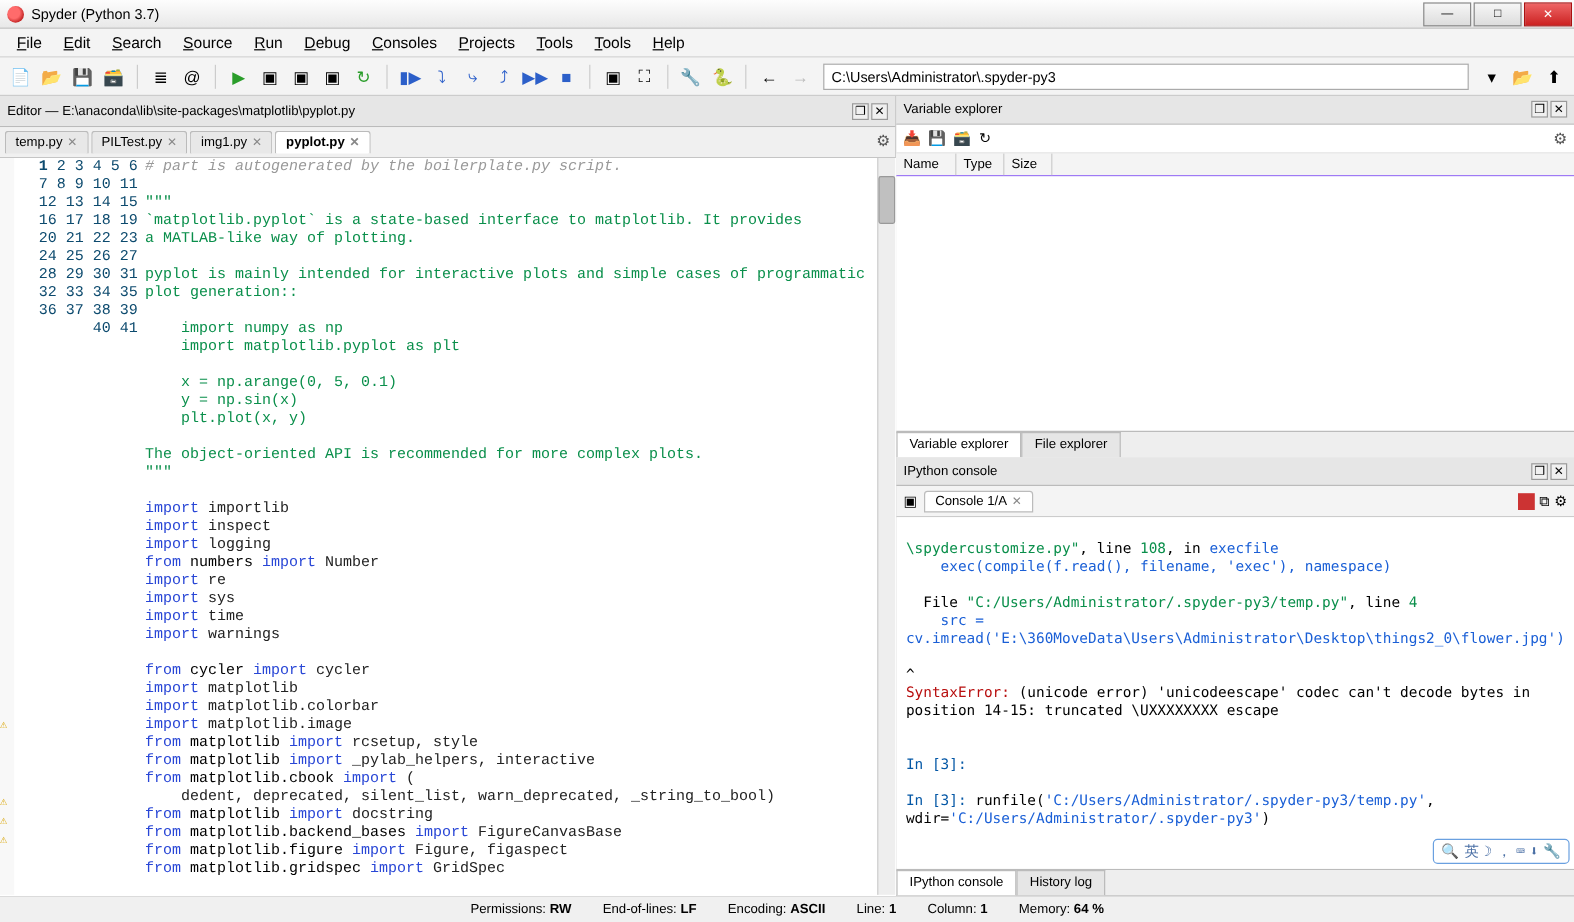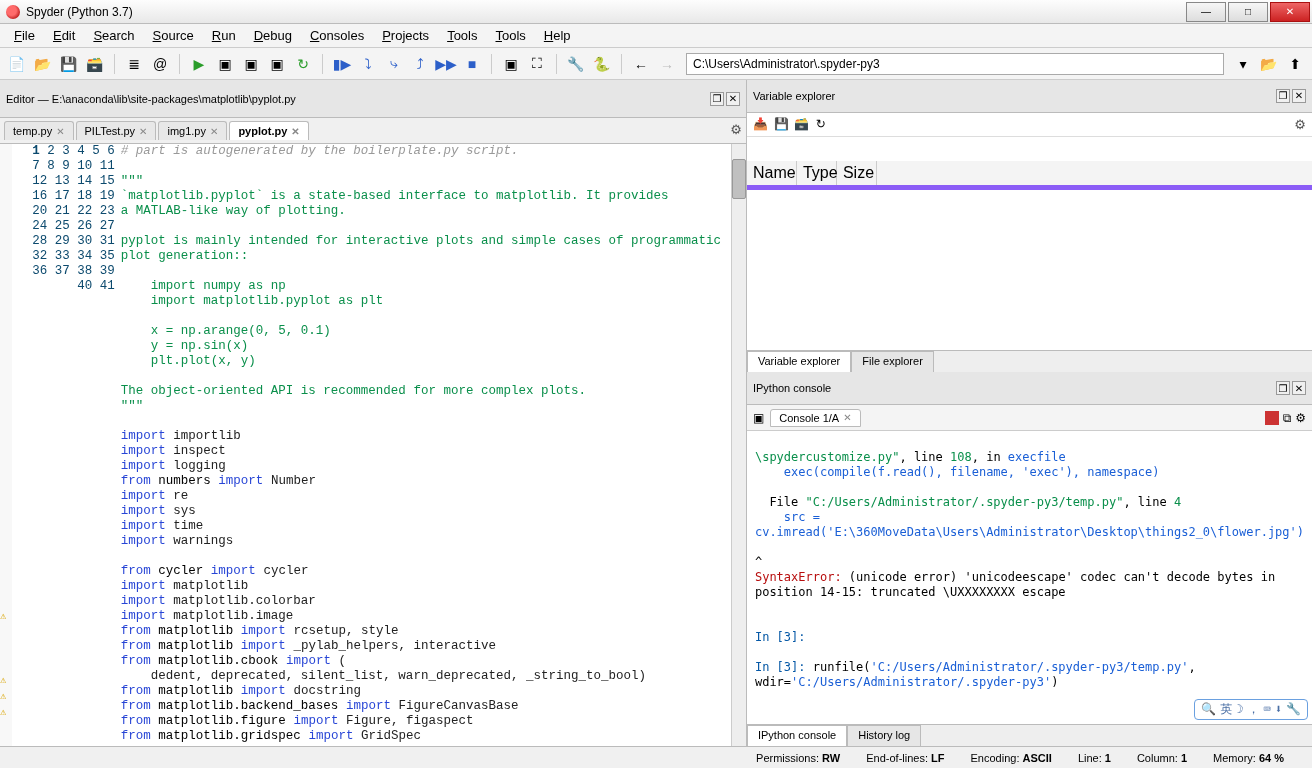--- a/index.html
+++ b/index.html
@@ -13,21 +13,21 @@
   .menubar { height:24px; background:#f4f4f4; display:flex; align-items:center; gap:2px; padding:0 6px; border-bottom:1px solid #ccc; }
   .menubar span { padding:2px 8px; cursor:default; font-size:13px; }
   .menubar span::first-letter { text-decoration:underline; }
   .toolbar { height:32px; background:#f4f4f4; display:flex; align-items:center; gap:4px; padding:0 6px; border-bottom:1px solid #ccc; }
   .tb-icon { width:22px; height:22px; display:flex; align-items:center; justify-content:center; font-size:14px; border-radius:2px; }
   .tb-sep { width:1px; height:20px; background:#ccc; margin:0 4px; }
   .tb-path { flex:1; background:#fff; border:1px solid #aaa; padding:2px 6px; font-size:12px; margin:0 4px; height:22px; display:flex; align-items:center; }
   .main { display:flex; height:calc(768px - 24px - 24px - 32px - 22px); }
   .left-pane { width:816px; display:flex; flex-direction:column; border-right:1px solid #bbb; }
   .right-pane { flex:1; display:flex; flex-direction:column; }
-  .pane-title { height:38px; background:#e6e6e6; border-bottom:1px solid #bbb; display:flex; align-items:center; justify-content:space-between; padding:0 6px; font-size:11px; }
+  .pane-title { height:26px; background:#e6e6e6; border-bottom:1px solid #bbb; display:flex; align-items:center; justify-content:space-between; padding:0 6px; font-size:11px; }
   .pane-controls { display:flex; gap:2px; }
   .pane-controls span { width:14px; height:14px; font-size:10px; display:flex; align-items:center; justify-content:center; border:1px solid #999; background:#f0f0f0; }
   .file-tabs { height:26px; background:#f0f0f0; display:flex; align-items:center; padding:0 4px; border-bottom:1px solid #bbb; position:relative; }
   .file-tab { padding:3px 8px; border:1px solid #bbb; border-bottom:none; background:#e8e8e8; margin-right:2px; border-radius:3px 3px 0 0; display:flex; align-items:center; gap:4px; font-size:11px; }
   .file-tab.active { background:#fff; font-weight:bold; }
   .close-x { color:#888; font-size:10px; }
   .editor { flex:1; background:#fff; overflow:auto; font-family:"Consolas","Courier New",monospace; font-size:12.5px; position:relative; display:flex; }
   .gutter { width:16px; background:#f8f8f8; }
   .warn-mark { width:12px; height:12px; margin:1px auto; }
   .warn-mark.on::before { content:"⚠"; color:#d9a400; font-size:10px; }
@@ -35,35 +35,35 @@
   .code { flex:1; white-space:pre; line-height:15px; padding-right:10px; }
   .code .cm { color:#999; font-style:italic; }
   .code .str { color:#0a8f4b; }
   .code .kw { color:#2846d6; }
   .code .fn { color:#222; }
   .hl-line { background:#ffeef4; }
   .scroll-v { width:18px; background:#eee; border-left:1px solid #ccc; }
   .thumb { width:14px; height:40px; background:#c0c0c0; margin:15px auto; border:1px solid #999; border-radius:2px; }
   .var-explorer { flex:1; background:#fff; }
   .ve-toolbar { height:24px; display:flex; align-items:center; gap:6px; padding:0 6px; border-bottom:1px solid #ddd; }
-  .ve-header { display:flex; background:#f4f4f4; border-bottom:5px solid #8b5cf6; font-size:16px;margin-top:24px; }
+  .ve-header { display:flex; background:#f4f4f4; border-bottom:1px solid #8b5cf6; font-size:11px; }
   .ve-header div { padding:3px 6px; border-right:1px solid #ccc; }
   .bottom-tabs { height:22px; background:#eee; display:flex; border-top:1px solid #bbb; }
   .bottom-tabs div { padding:3px 10px; border:1px solid #bbb; border-bottom:none; font-size:11px; background:#e6e6e6; }
   .bottom-tabs div.active { background:#fff; }
   .console { flex:1; display:flex; flex-direction:column; }
   .console-tabs { height:26px; display:flex; align-items:center; gap:6px; padding:0 6px; border-bottom:1px solid #ccc; background:#f4f4f4; }
   .console-tab { padding:2px 8px; border:1px solid #bbb; background:#fff; border-radius:3px 3px 0 0; font-size:11px; display:flex; gap:4px; align-items:center; }
   .console-body { flex:1; background:#fff; overflow:auto; font-family:"Consolas",monospace; font-size:12px; padding:4px 8px; line-height:15px; white-space:pre-wrap; }
   .c-green { color:#0a8f4b; }
   .c-blue { color:#1a5fd6; }
   .c-red { color:#b80f0f; }
   .c-mag { color:#1a5fd6; }
   .c-navy { color:#0558a6; }
-  .statusbar { height:22px; background:#f0f0f0; border-top:1px solid #bbb; display:flex; align-items:center; justify-content:flex-end; gap:26px; padding:0 28px; font-size:11px; }
+  .statusbar { height:22px; background:#f0f0f0; border-top:1px solid #bbb; display:flex; align-items:center; justify-content:center; gap:26px; padding:0 28px; font-size:11px; }
   .gear-right { position:absolute; right:4px; top:4px; font-size:13px; color:#555; }
   .ime-bar { position:absolute; right:4px; bottom:4px; display:flex; gap:4px; background:#fff; border:1px solid #6aa0e0; border-radius:4px; padding:2px 6px; align-items:center; font-size:12px; }
   .ime-bar span { color:#4a6fa5; }
   .right-ctrl { margin-left:auto; display:flex; gap:4px; }
   .sq { width:14px; height:14px; }
   .sq.red { background:#cc3333; }
 </style>
 </head>
 <body>
 

